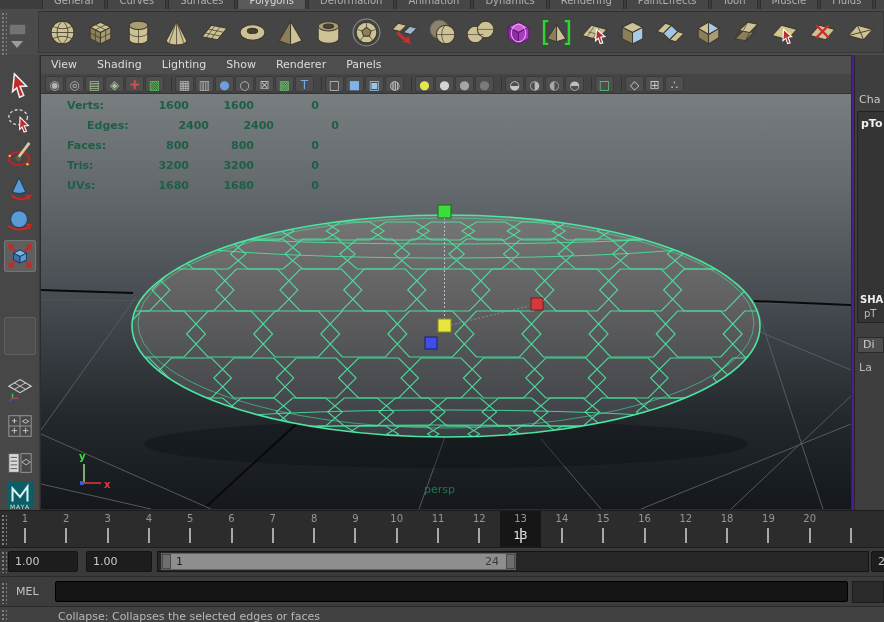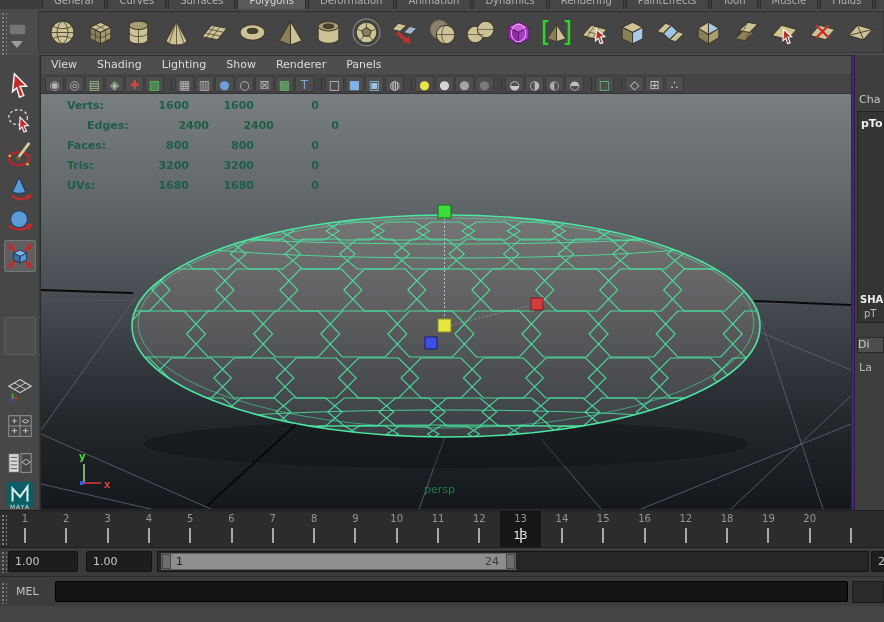--- a/index.html
+++ b/index.html
@@ -44,21 +44,21 @@
   .hudlabel{position:absolute;left:10px;}
   .hudval{position:absolute;width:60px;text-align:right;}
 
   
   #right-panel{position:absolute;left:854px;top:0;width:30px;height:455px;background:#3e3e3e;border-left:1px solid #262626;overflow:hidden;}
   #cb-header{position:absolute;left:4px;top:38px;color:#c8c8c8;}
   #cb-box{position:absolute;left:2px;top:56px;width:30px;height:212px;background:#343434;border:1px solid #222;}
   #cb-object{position:absolute;left:3px;top:5px;color:#f0f0f0;font-weight:bold;}
   #cb-shapes{position:absolute;left:2px;top:182px;color:#eee;font-weight:bold;font-size:10px;}
   #cb-shape-name{position:absolute;left:6px;top:196px;color:#bbb;font-size:10px;}
-  #cb-display-tab{position:absolute;left:2px;top:282px;width:27px;height:16px;background:#4d4d4d;border:1px solid #2a2a2a;color:#ccc;line-height:14px;}
+  #cb-display-tab{position:absolute;left:2px;top:282px;width:27px;height:16px;background:#4d4d4d;border:1px solid #2a2a2a;color:#ccc;padding-left:5px;line-height:14px;}
   #cb-layers{position:absolute;left:4px;top:306px;color:#b8b8b8;}
 
   
   #timeline-row{position:absolute;left:0;top:510px;width:884px;height:38px;background:#2c2c2c;border-top:1px solid #1d1d1d;border-bottom:1px solid #1d1d1d;overflow:hidden;}
   .tnum{position:absolute;top:2px;width:30px;text-align:center;color:#969696;font-size:10px;}
   .ttick{position:absolute;top:17px;width:2px;height:15px;background:#a8a8a8;}
   #tl-current{position:absolute;top:0;height:36px;background:#161616;}
   #tl-current-label{position:absolute;top:18px;width:26px;text-align:center;color:#ececec;font-size:11px;}
 
   
@@ -654,14 +654,18 @@
     <div class="field" style="left:871px;width:40px;">2</div>
   </div>
 
   <div id="mel-row">
     <div class="grip" style="top:5px;height:22px;"></div>
     <div id="mel-label">MEL</div>
     <input id="mel-input" value="" style="">
     <div id="mel-right"></div>
   </div>
 
+  <div id="help-row">
+    <div class="grip" style="top:2px;height:14px;"></div>
+    <div id="help-text">Collapse: Collapses the selected edges or faces</div>
+  </div>
 
 </div>
 
 </body></html>

